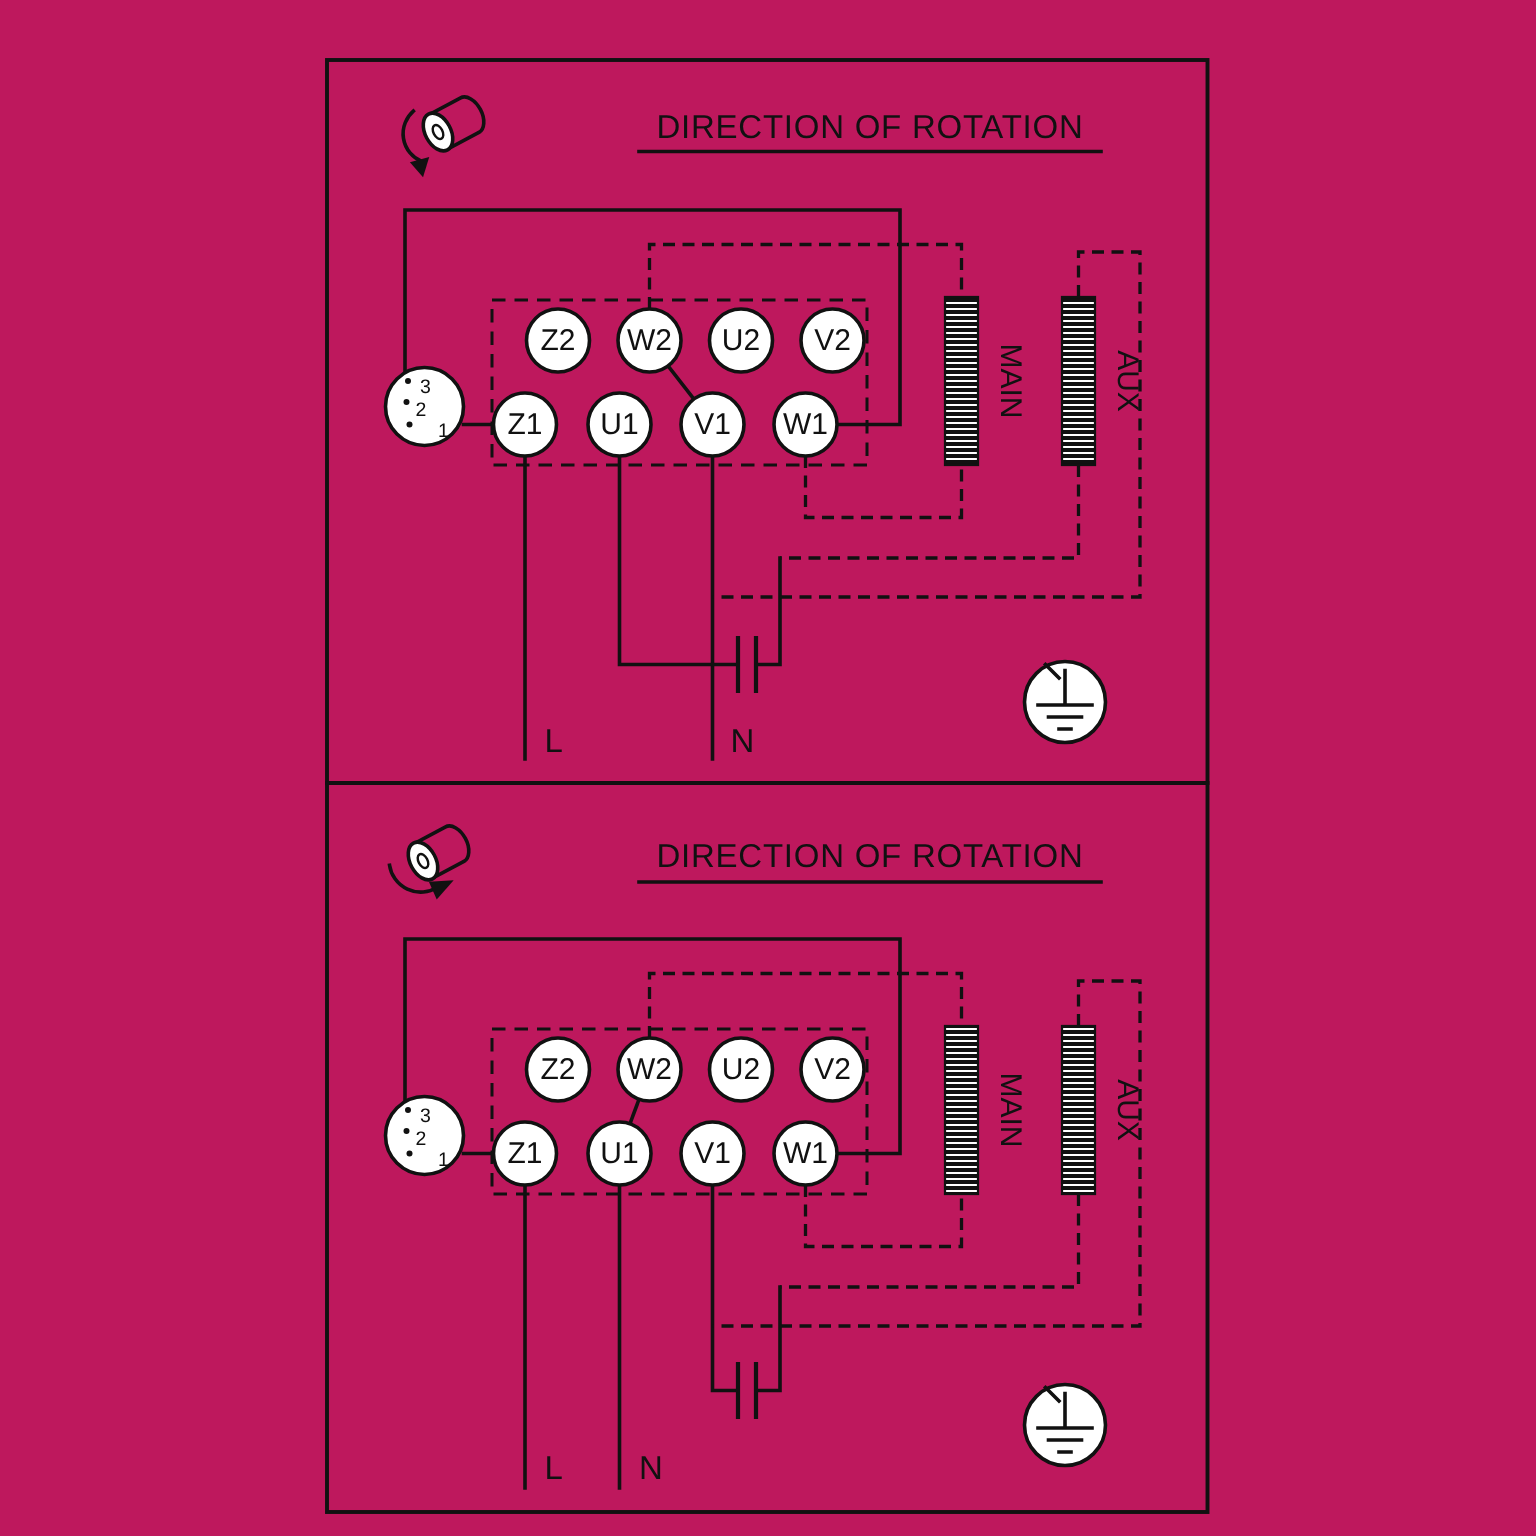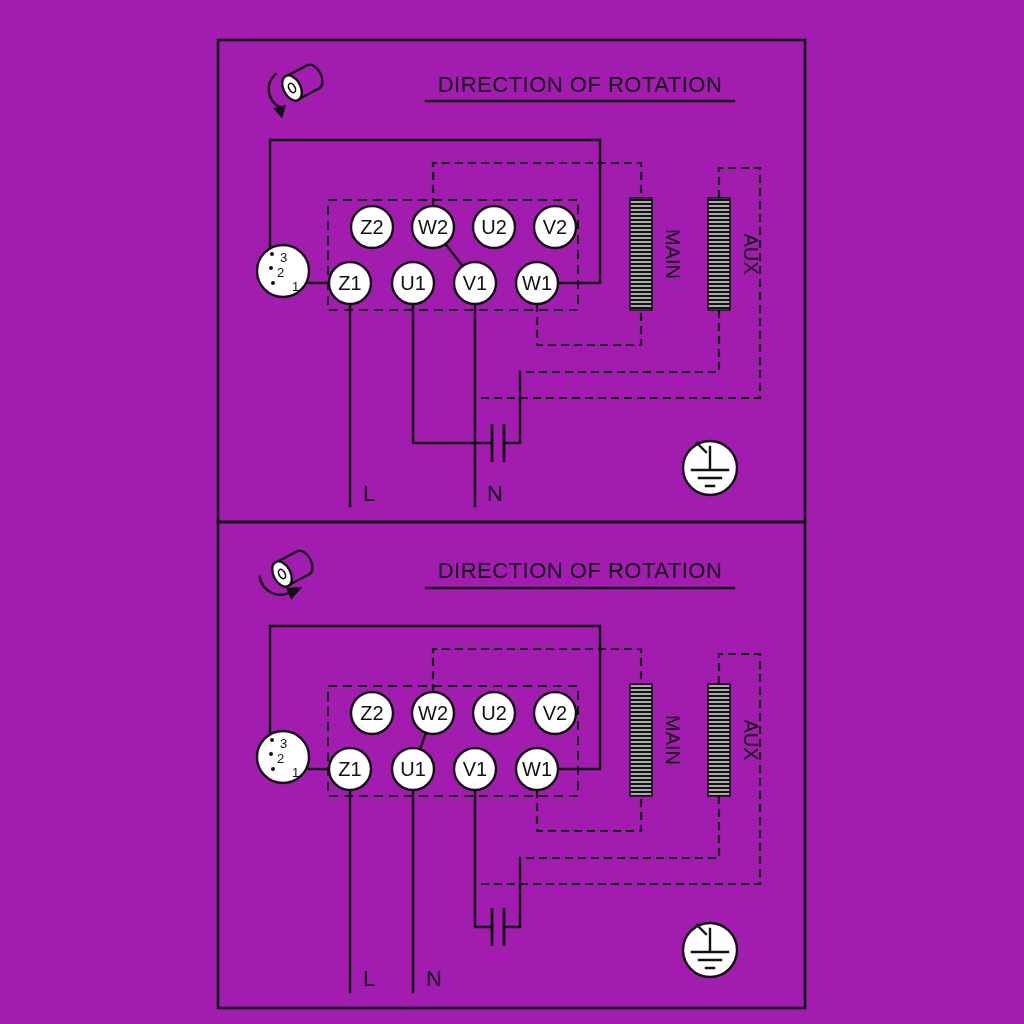--- a/index.html
+++ b/index.html
@@ -1,16 +1,16 @@
 <!DOCTYPE html>
 <html><head>
 <meta charset="utf-8">
 <style>
   html,body{margin:0;padding:0;background:#fff;}
-  .canvas{position:relative;width:1024px;height:1024px;background:#a21caf;overflow:hidden;}
+  .canvas{position:relative;width:1024px;height:1024px;background:#be185d;overflow:hidden;}
   svg{position:absolute;inset:0;}
   .panel{fill:none;stroke:#111;stroke-width:2.6;}
   .tbox{fill:none;stroke:#111;stroke-width:2;stroke-dasharray:9 6;}
   .w{stroke:#111;stroke-width:2.4;fill:none;stroke-linecap:square;}
   .wd{stroke:#111;stroke-width:2.2;fill:none;stroke-dasharray:8 5;stroke-linecap:butt;}
   .cap{stroke:#111;stroke-width:2.8;fill:none;}
   .tc{fill:#fff;stroke:#111;stroke-width:2.4;}
   .coil{fill:url(#coilpat);stroke:#111;stroke-width:1.5;}
   .tl{font:20px "Liberation Sans",sans-serif;fill:#111;text-anchor:middle;dominant-baseline:central;}
   .rot{font:20px "Liberation Sans",sans-serif;fill:#111;text-anchor:middle;dominant-baseline:central;}

